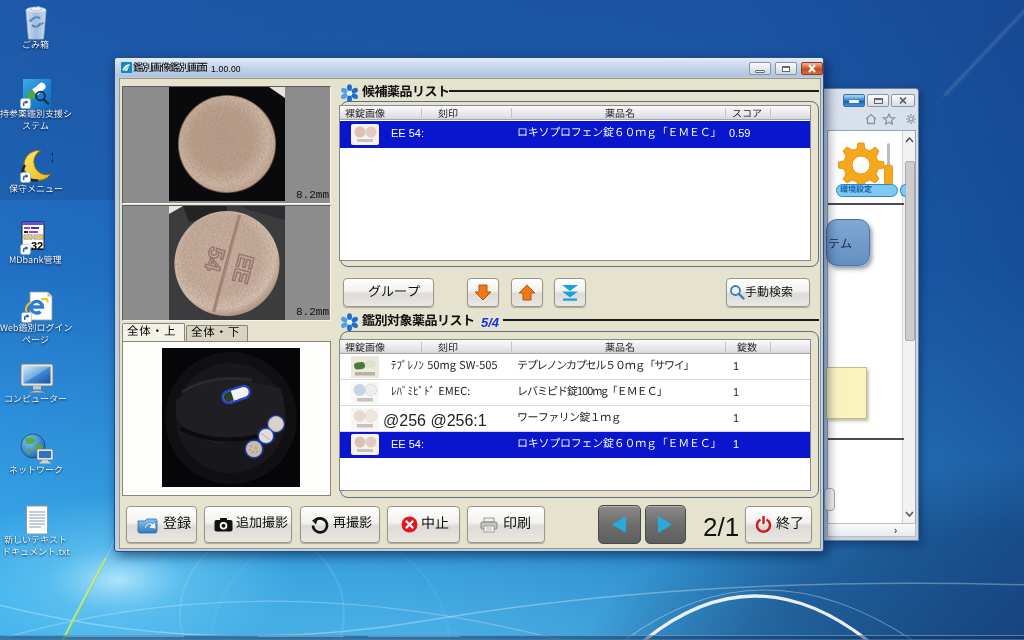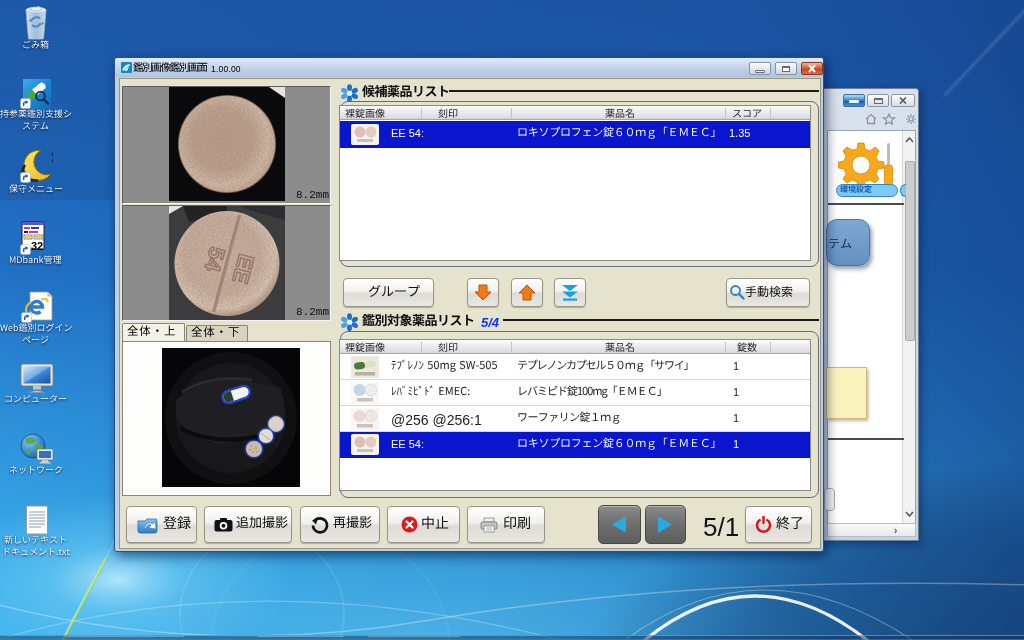--- a/index.html
+++ b/index.html
@@ -810,21 +810,21 @@
           <use href="#g86" x="11727"></use>
           <use href="#g87" x="12705"></use>
           <use href="#g88" x="13682"></use>
           <use href="#g89" x="14659"></use>
           <use href="#g88" x="15636"></use>
           <use href="#g90" x="16614"></use>
           <use href="#g91" x="17591"></use>
         </g>
       </svg>
     </div>
-    <div class="ab" style="left:614px;top:69px;color:#fff;font-size:11px">1.35</div>
+    <div class="ab" style="left:614px;top:69px;color:#fff;font-size:11px">0.59</div>
     <div class="ab" style="left:228px;top:220px;width:91px;height:29px;background:linear-gradient(180deg,#FFFFFF 0%,#F2F1EE 45%,#DDDBD5 55%,#E9E7E1 100%);border:1px solid #9A968A;border-radius:4px;box-shadow:0 1px 1px rgba(120,115,95,.5)"></div>
     <div style="position:absolute;left:253px;top:227px;">
       <svg width="53" height="15" viewBox="0 0 53 15" style="">
         <g fill="#111" transform="translate(0,11) scale(0.013000,-0.013000)">
           <use href="#g32" x="0"></use>
           <use href="#g92" x="1000"></use>
           <use href="#g20" x="2000"></use>
           <use href="#g80" x="3000"></use>
         </g>
       </svg>
@@ -1056,21 +1056,21 @@
     <div class="ab" style="left:618px;top:328px;color:#222;font-size:11px">1</div>
     <div class="ab" style="left:225px;top:373px;width:470px;height:1px;background:#D8D8DC"></div>
     <div class="ab" style="left:236px;top:350px">
       <svg width="28" height="22">
         <rect width="28" height="22" fill="#F8F6F4"></rect>
 <circle cx="8.5" cy="8" r="6" fill="#E8DAD2"></circle>
         <circle cx="20" cy="8" r="6" fill="#EFE6E0" stroke="#D8CCC4" stroke-width="0.6"></circle>
 <rect x="6" y="16" width="16" height="3.5" fill="#C8C2BA"></rect>
       </svg>
     </div>
-    <div class="ab" style="left:276px;top:354px;color:#222;font-size:14px">@256 @256:1</div>
+    <div class="ab" style="left:268px;top:354px;color:#222;font-size:16px">@256 @256:1</div>
     <div style="position:absolute;left:402px;top:353px;">
       <svg width="105" height="13" viewBox="0 0 105 13" style="">
         <g fill="#222" transform="translate(0,10) scale(0.011000,-0.011000)">
           <use href="#g43" x="0"></use>
           <use href="#g20" x="945"></use>
           <use href="#g81" x="1891"></use>
           <use href="#g131" x="2836"></use>
           <use href="#g132" x="3782"></use>
           <use href="#g34" x="4727"></use>
           <use href="#g73" x="5673"></use>
@@ -1206,21 +1206,21 @@
       </svg>
     </div>
     <div class="ab" style="left:483px;top:447px;width:43px;height:39px;background:linear-gradient(180deg,#8A8A8A,#6E6E6E 50%,#5E5E5E);border:1px solid #4A4A4A;border-radius:5px;box-shadow:inset 0 1px 0 rgba(255,255,255,.35)"></div>
     <svg class="ab" style="left:495px;top:457px" width="18" height="19">
       <path d="M16,1 L16,18 L2,9.5 Z" fill="#28AADC"></path>
     </svg>
     <div class="ab" style="left:530px;top:447px;width:41px;height:39px;background:linear-gradient(180deg,#8A8A8A,#6E6E6E 50%,#5E5E5E);border:1px solid #4A4A4A;border-radius:5px;box-shadow:inset 0 1px 0 rgba(255,255,255,.35)"></div>
     <svg class="ab" style="left:541px;top:457px" width="18" height="19">
       <path d="M2,1 L2,18 L16,9.5 Z" fill="#28AADC"></path>
     </svg>
-    <div class="ab" style="left:588px;top:454px;font-size:26px;color:#111">5/1</div>
+    <div class="ab" style="left:588px;top:454px;font-size:26px;color:#111">2/1</div>
     <div class="ab" style="left:630px;top:448px;width:67px;height:37px;background:linear-gradient(180deg,#FFFFFF 0%,#F2F1EE 45%,#DDDBD5 55%,#E9E7E1 100%);border:1px solid #9A968A;border-radius:4px;box-shadow:0 1px 1px rgba(120,115,95,.5)"></div>
     <div class="ab" style="left:640px;top:458px">
       <svg width="17" height="17">
 <path d="M5.5,3.5 A6.5,6.5 0 1 0 11.5,3.5" fill="none" stroke="#D01820" stroke-width="2.4"></path>
 <path d="M8.5,0.5 L8.5,7" stroke="#D01820" stroke-width="2.4" stroke-linecap="round"></path>
       </svg>
     </div>
     <div style="position:absolute;left:661px;top:458px;">
       <svg width="29" height="17" viewBox="0 0 29 17" style="">
         <g fill="#111" transform="translate(0,12) scale(0.014000,-0.014000)">

